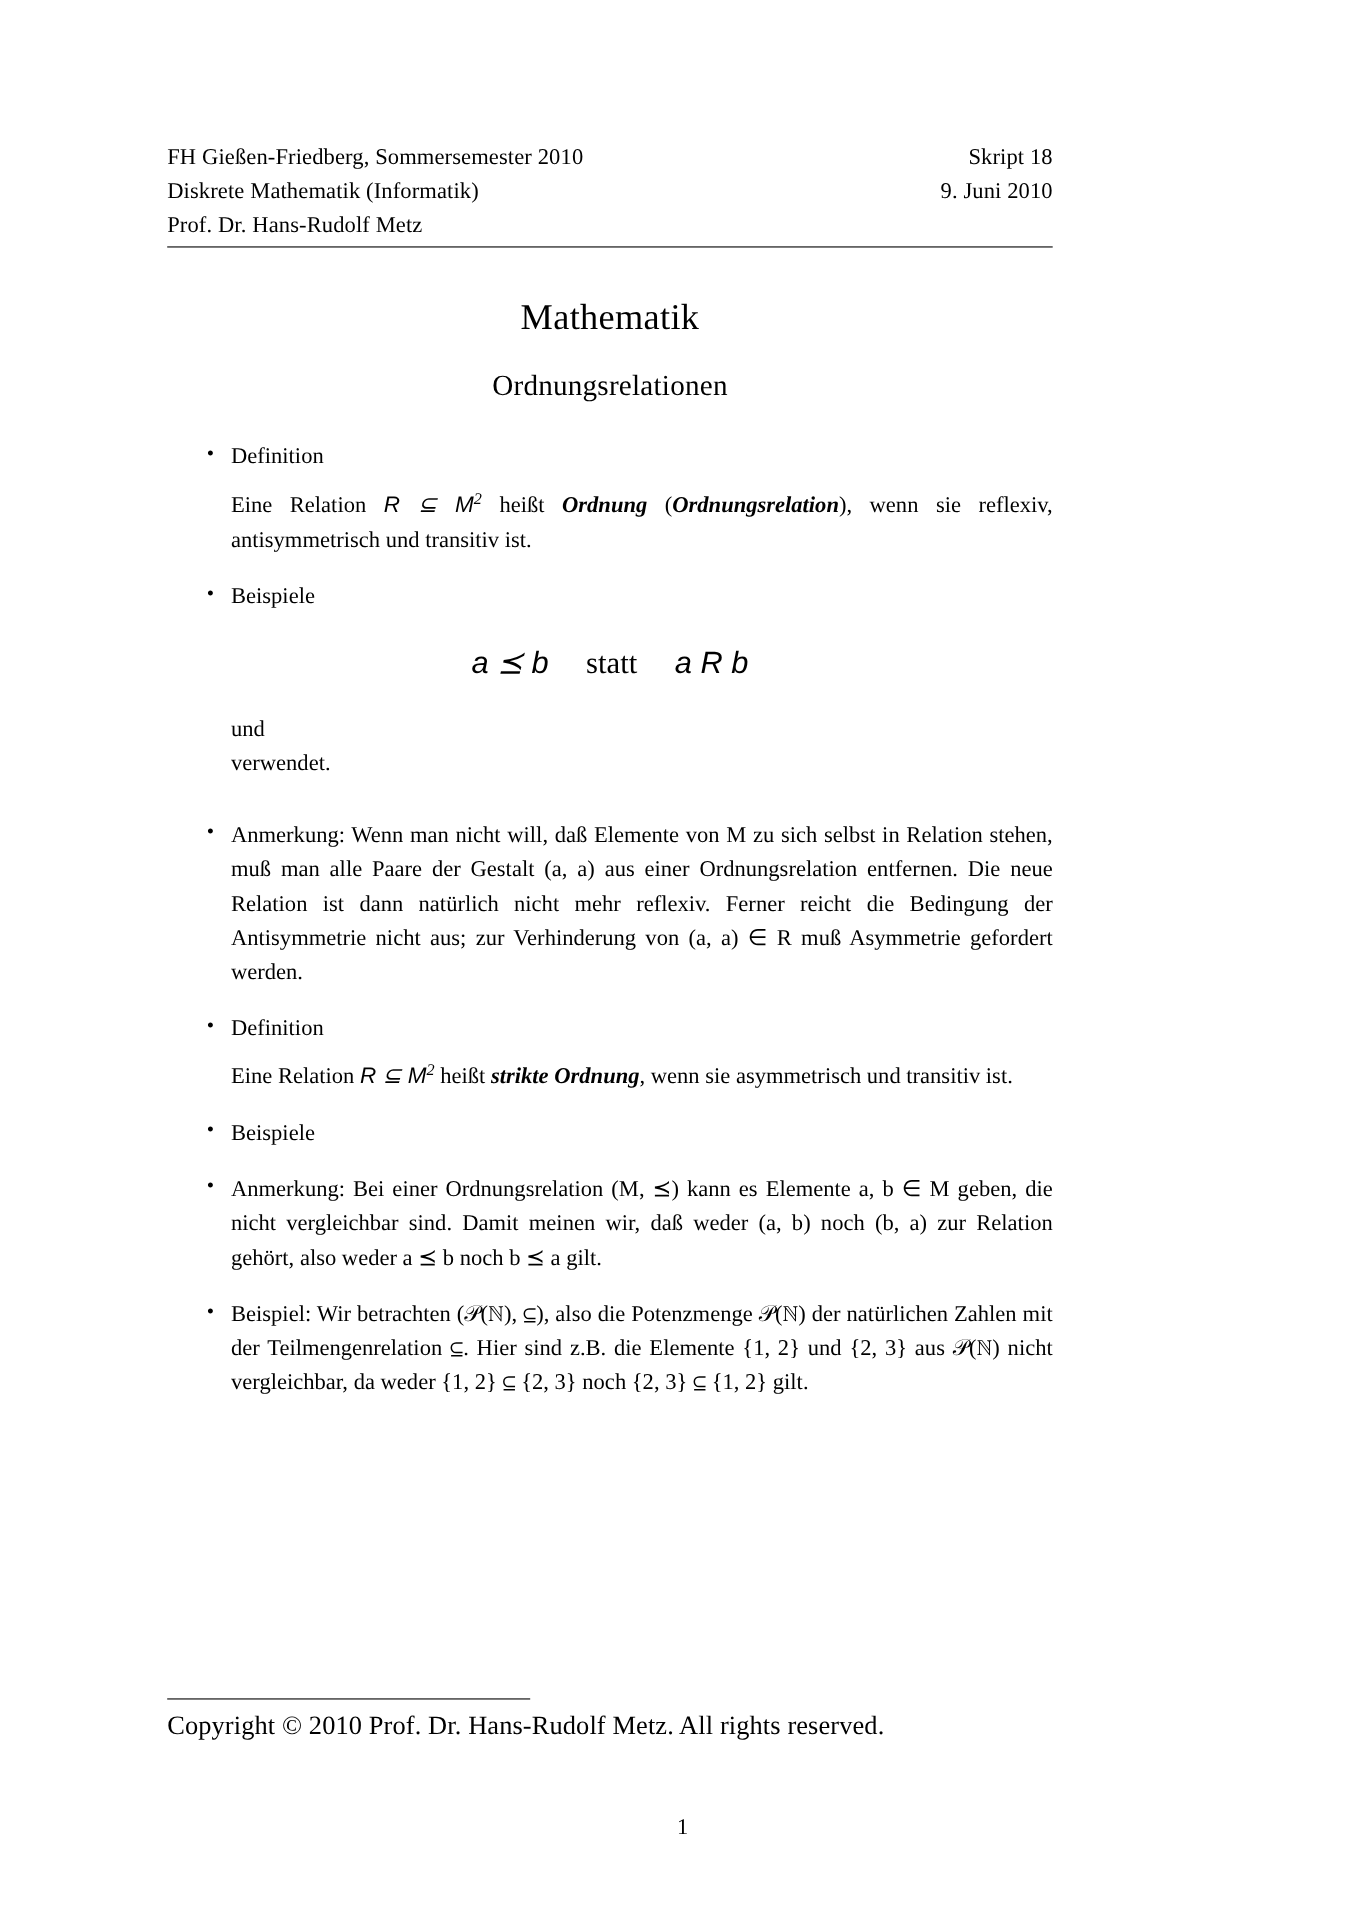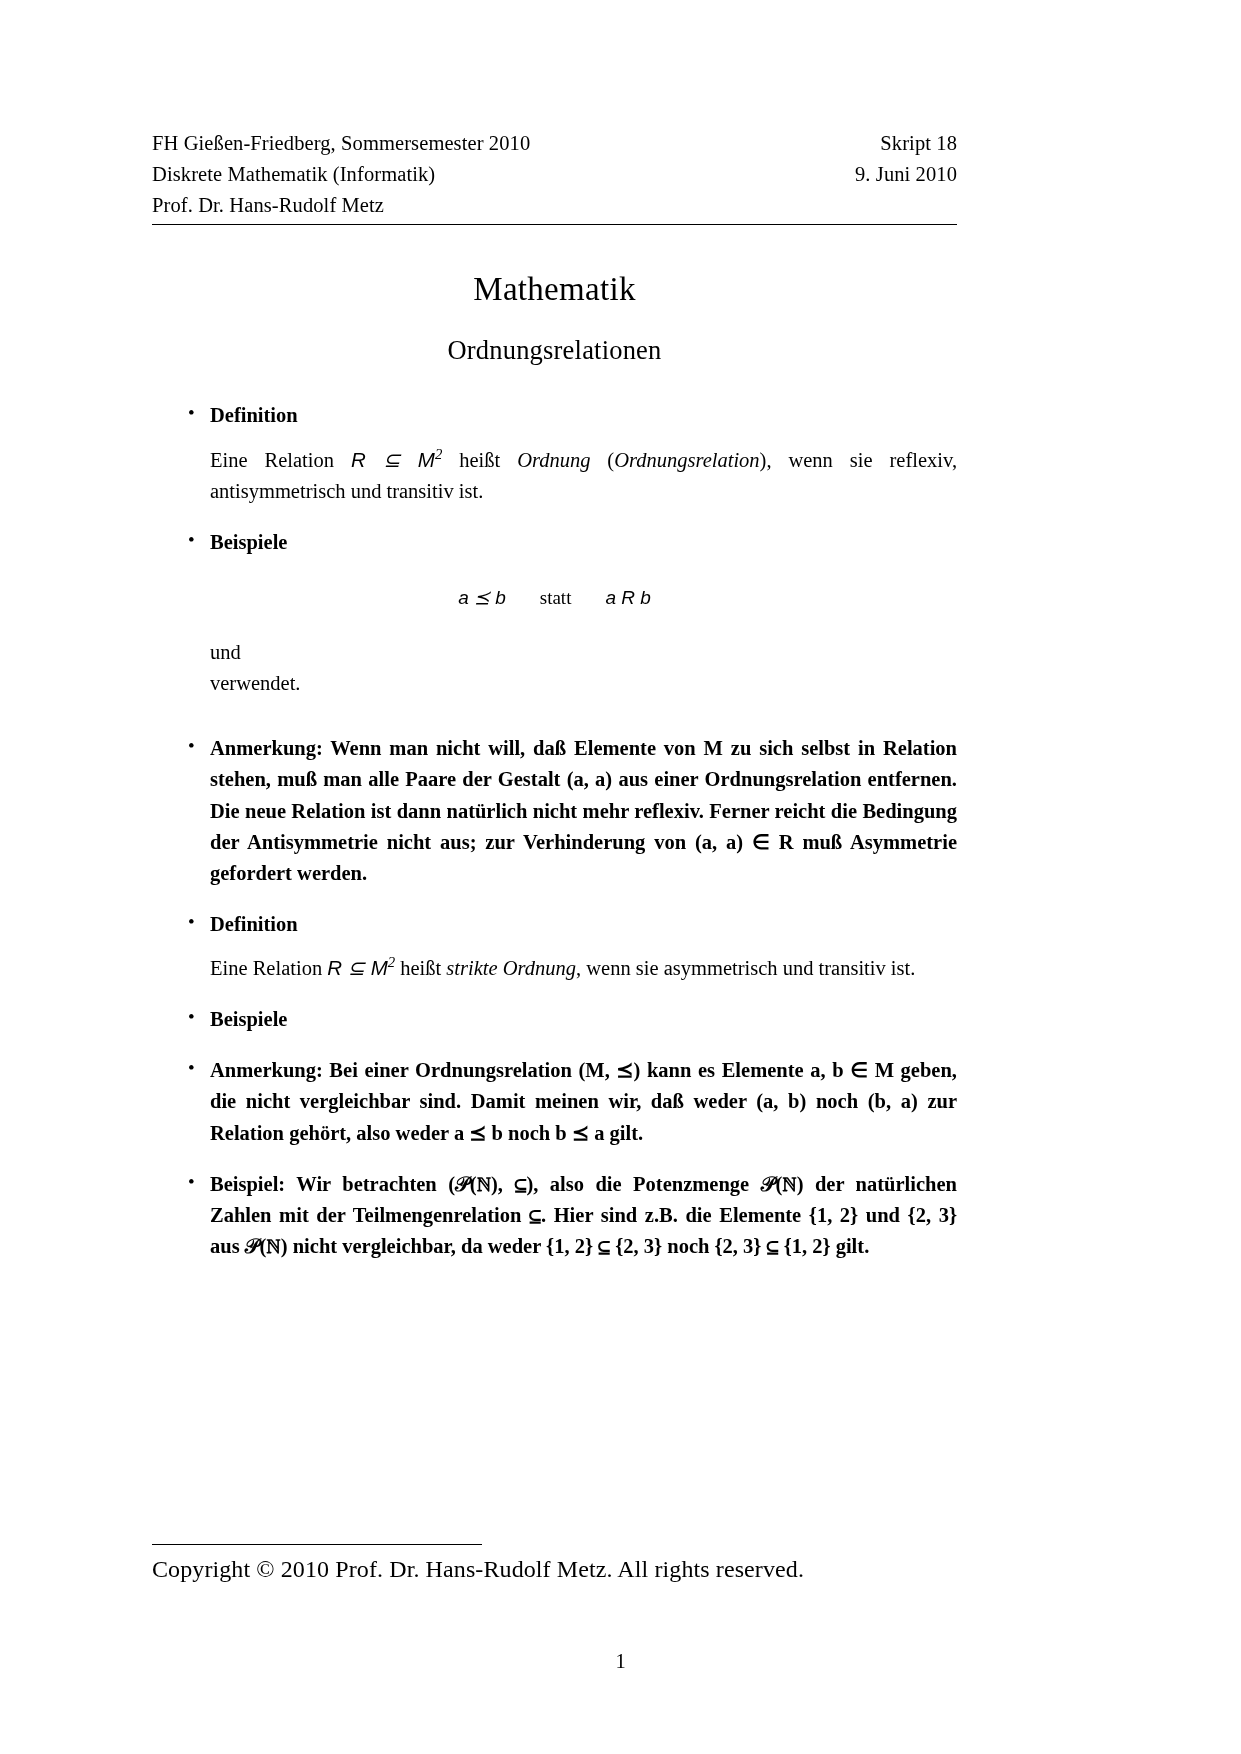--- a/index.html
+++ b/index.html
@@ -74,35 +74,35 @@
     text-align: justify;
   }
   ul.bullets > li::before {
     content: "\2022";
     position: absolute;
     left: 36px;
     top: -1px;
     font-size: 19px;
   }
   li .para { margin-top: 11px; }
-  li .para.first { margin-top: 0; font-weight: bold; }
+  li .para.first { margin-top: 0; }
 
   
   .math {
     font-family: Liberation Sans, sans-serif;
     font-style: italic;
   }
   .mathup { font-style: normal; }
-  .bolditalic { font-weight: normal; font-style: italic; }
+  .bolditalic { font-weight: bold; font-style: italic; }
   .sup { font-size: 0.72em; vertical-align: super; font-style: italic;}
 
   .display {
     text-align: center;
     margin: 28px 0 28px 0;
-    font-size: 19px;
+    font-size: 28px;
   }
   .display .gap { display: inline-block; width: 34px; }
 
   .loose-line {
     font-size: 20.5px;
     line-height: 1.52;
     margin: 0 0 0 58px;
   }
   .outer-block { margin-left: 0; }
 

